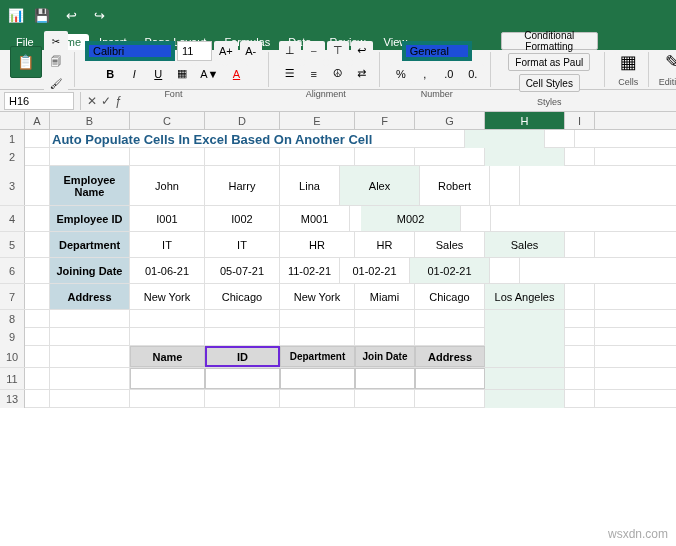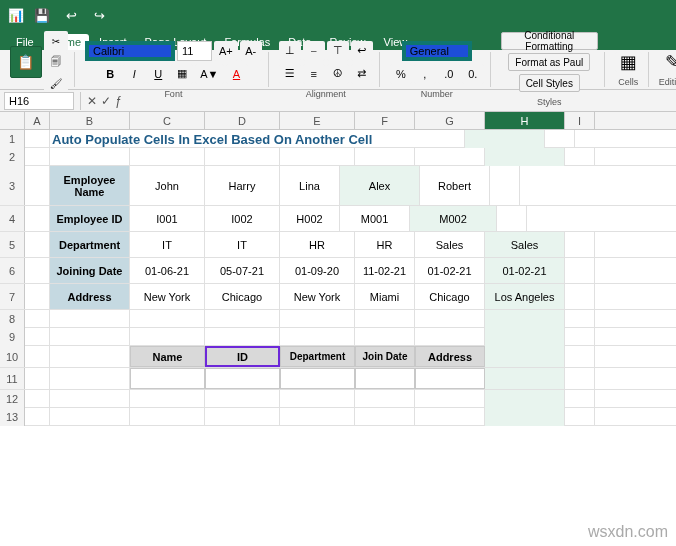--- a/index.html
+++ b/index.html
@@ -41,21 +41,21 @@
 
     
     .emp-header { background: #c5d9e1; font-weight: bold; text-align: center; justify-content: center; }
     .emp-data { background: white; }
 
     
     .lookup-header { background: #d9d9d9; font-weight: bold; justify-content: center; }
     .lookup-data { background: white; justify-content: center; }
 
     
-    .watermark { position: fixed; bottom: 5px; right: 8px; font-size: 16px; color: #aaa; }
+    .watermark { position: fixed; bottom: 5px; right: 8px; font-size: 12px; color: #aaa; }
 
     
     .title-cell { color: #1f5c87; font-weight: bold; font-size: 13px; }
     .styles-btn-row { display: flex; gap: 2px; }
     .styles-btn { background: #f3f3f3; border: 1px solid #c0c0c0; border-radius: 2px; font-size: 10px; padding: 1px 6px; cursor: pointer; height: 18px; display: flex; align-items: center; }
   </style>
 </head>
 <body>
 
 <div class="ribbon">
@@ -235,23 +235,22 @@
     <div class="cell emp-data" style="width:70px; justify-content:center;">Robert</div>
     <div class="cell" style="width:30px;"></div>
   </div>
 
   <div class="sheet-row" style="height:26px;">
     <div class="row-num">4</div>
     <div class="cell" style="width:25px;"></div>
     <div class="cell emp-header" style="width:80px; justify-content:center;">Employee ID</div>
     <div class="cell emp-data" style="width:75px; justify-content:center;">I001</div>
     <div class="cell emp-data" style="width:75px; justify-content:center;">I002</div>
-    <div class="cell emp-data" style="width:60px; justify-content:center;">H002</div>
     <div class="cell emp-data" style="width:70px; justify-content:center;">M001</div>
-    <div class="cell emp-data selected-col" style="width:87px; justify-content:center;">M002</div>
+    <div class="cell emp-data selected-col" style="width:100px; justify-content:center;margin-left:11px;">M002</div>
     <div class="cell" style="width:30px;"></div>
   </div>
 
   <div class="sheet-row" style="height:26px;">
     <div class="row-num">5</div>
     <div class="cell" style="width:25px;"></div>
     <div class="cell emp-header" style="width:80px; justify-content:center;">Department</div>
     <div class="cell emp-data" style="width:75px; justify-content:center;">IT</div>
     <div class="cell emp-data" style="width:75px; justify-content:center;">IT</div>
     <div class="cell emp-data" style="width:75px; justify-content:center;">HR</div>
@@ -260,21 +259,20 @@
     <div class="cell emp-data selected-col" style="width:80px; justify-content:center;">Sales</div>
     <div class="cell" style="width:30px;"></div>
   </div>
 
   <div class="sheet-row" style="height:26px;">
     <div class="row-num">6</div>
     <div class="cell" style="width:25px;"></div>
     <div class="cell emp-header" style="width:80px; justify-content:center;">Joining Date</div>
     <div class="cell emp-data" style="width:75px; justify-content:center;">01-06-21</div>
     <div class="cell emp-data" style="width:75px; justify-content:center;">05-07-21</div>
-    <div class="cell emp-data" style="width:75px; justify-content:center;">01-09-20</div>
     <div class="cell emp-data" style="width:60px; justify-content:center;">11-02-21</div>
     <div class="cell emp-data" style="width:70px; justify-content:center;">01-02-21</div>
     <div class="cell emp-data selected-col" style="width:80px; justify-content:center;">01-02-21</div>
     <div class="cell" style="width:30px;"></div>
   </div>
 
   <div class="sheet-row" style="height:26px;">
     <div class="row-num">7</div>
     <div class="cell" style="width:25px;"></div>
     <div class="cell emp-header" style="width:80px; justify-content:center;">Address</div>
@@ -332,40 +330,28 @@
     <div class="cell" style="width:80px;"></div>
     <div class="cell lookup-data" style="width:75px; border:1px solid #c8c8c8;"></div>
     <div class="cell lookup-data" style="width:75px; border:1px solid #c8c8c8;"></div>
     <div class="cell lookup-data" style="width:75px; border:1px solid #c8c8c8;"></div>
     <div class="cell lookup-data" style="width:60px; border:1px solid #c8c8c8;"></div>
     <div class="cell lookup-data" style="width:70px; border:1px solid #c8c8c8;"></div>
     <div class="cell selected-col" style="width:80px;"></div>
     <div class="cell" style="width:30px;"></div>
   </div>
 
-  <div class="sheet-row" style="height:18px;">
-    <div class="row-num">12</div>
+
+  <div class="sheet-row" style="height:18px;">
+    <div class="row-num">13</div>
     <div class="cell" style="width:25px;"></div>
     <div class="cell" style="width:80px;"></div>
     <div class="cell" style="width:75px;"></div>
     <div class="cell" style="width:75px;"></div>
     <div class="cell" style="width:75px;"></div>
     <div class="cell" style="width:60px;"></div>
     <div class="cell" style="width:70px;"></div>
     <div class="cell selected-col" style="width:80px;"></div>
     <div class="cell" style="width:30px;"></div>
   </div>
-
-  <div class="sheet-row" style="height:18px;">
-    <div class="row-num">13</div>
-    <div class="cell" style="width:25px;"></div>
-    <div class="cell" style="width:80px;"></div>
-    <div class="cell" style="width:75px;"></div>
-    <div class="cell" style="width:75px;"></div>
-    <div class="cell" style="width:75px;"></div>
-    <div class="cell" style="width:60px;"></div>
-    <div class="cell" style="width:70px;"></div>
-    <div class="cell selected-col" style="width:80px;"></div>
-    <div class="cell" style="width:30px;"></div>
-  </div>
 </div>
 
 <div class="watermark">wsxdn.com</div>
 
 </body></html>

